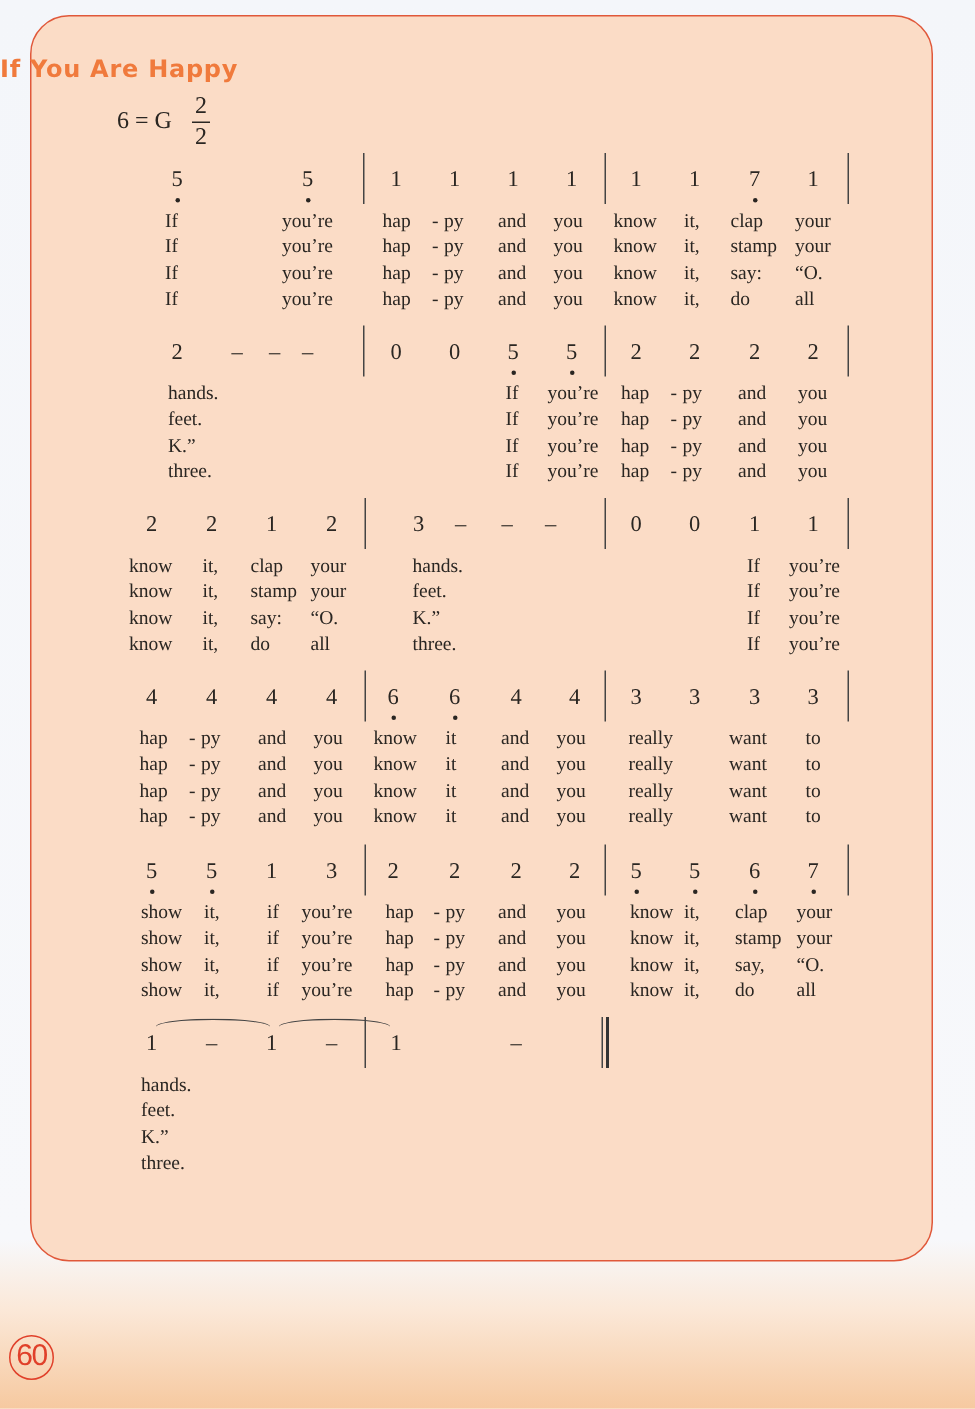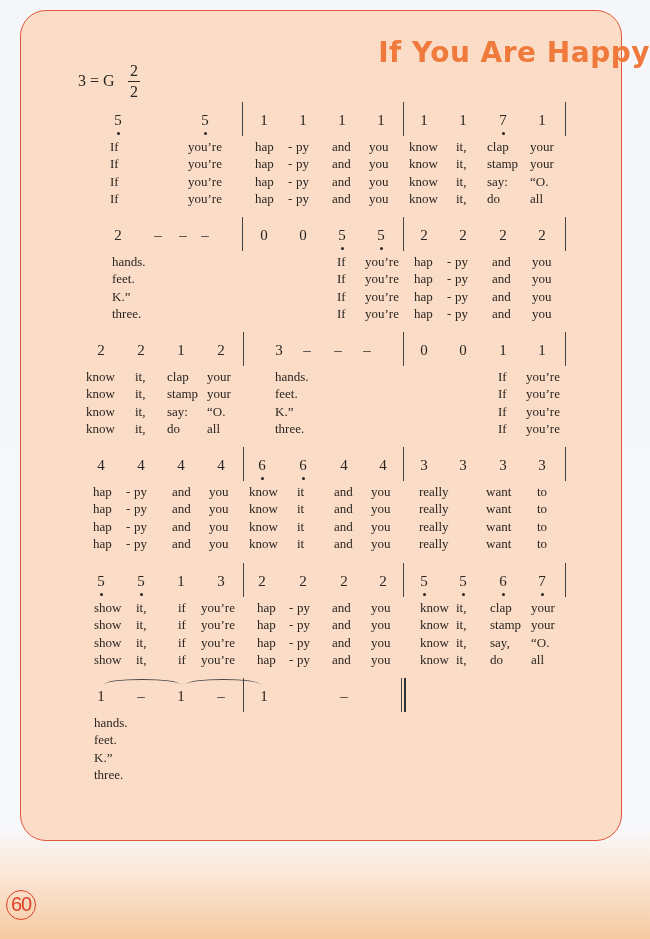--- a/index.html
+++ b/index.html
@@ -10,22 +10,22 @@
     color:#2a2622;
   }
   .card {
     position:absolute; left:20px; top:10px; width:602px; height:831px;
     box-sizing:border-box;
     background:#fbdcc6;
     border:1.5px solid #e0583a;
     border-radius:26px;
   }
   .title {
-    position:absolute; left:0; width:650px; top:36px; text-align:right;
-    font-family:"DejaVu Sans", sans-serif; font-weight:bold; font-size:28px;
+    position:absolute; left:0; width:650px; top:36px; text-align:left;
+    font-family:"DejaVu Sans", sans-serif; font-weight:bold; font-size:16px;
     color:#f07a3c; letter-spacing:0.5px;
   }
   .key {
     position:absolute; left:78px; top:72px; font-size:16px;
   }
   .frac {
     position:absolute; left:128px; top:62px; font-size:16px; text-align:center; width:12px;
   }
   .frac .num, .frac .den { display:block; line-height:18px; }
   .frac .bar { display:block; height:1px; background:#2a2622; margin:1px 0; }
@@ -48,21 +48,21 @@
     letter-spacing:-1px;
   }
 </style>
 </head>
 <body>
 
 <div class="card"></div>
 
 <div class="title">If You Are Happy</div>
 
-<div class="key">3 = G</div>
+<div class="key">6 = G</div>
 <div class="frac">
   <span class="num">2</span>
   <span class="bar"></span>
   <span class="den">2</span>
 </div>
 
 <div id="score">
     <div>
       <div class="note" style="left: 118px; top: 112px;">5<span class="dot"></span></div>
       <div class="note" style="left: 205px; top: 112px;">5<span class="dot"></span></div>

